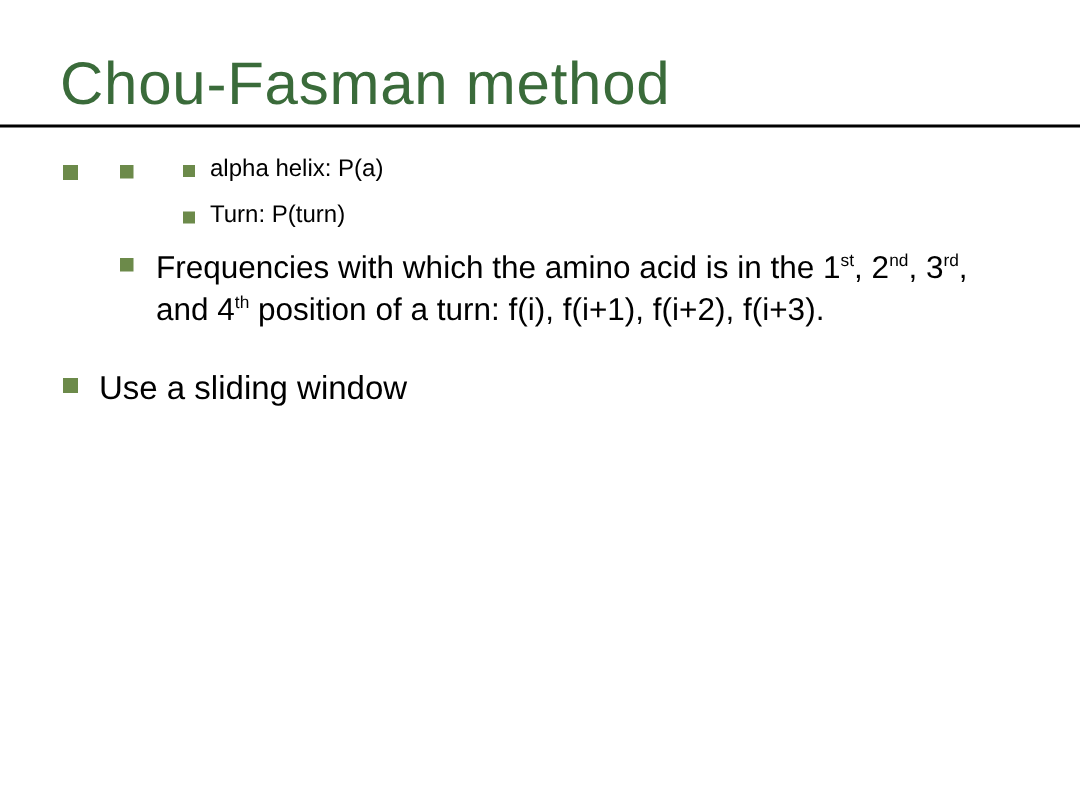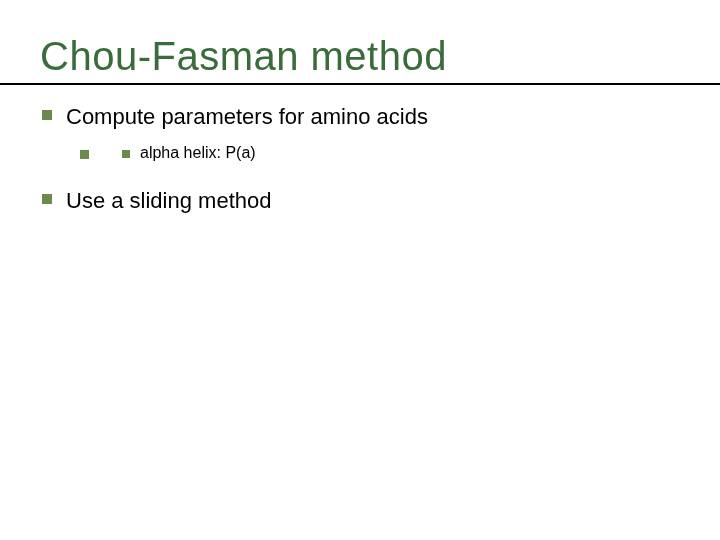--- a/index.html
+++ b/index.html
@@ -106,28 +106,35 @@
 </style>
 </head>
 <body>
 
 <div class="slide">
   <div class="title">Chou-Fasman method</div>
   <hr class="rule">
 
   <ul class="l1">
     <li>
-      <span>Compute parameters for amino acids</span>
       <ul class="l2">
         <li>
           <ul class="l3">
             <li>
               <span>alpha helix: P(a)</span>
             </li>
+            <li>
+              <span>Turn: P(turn)</span>
+            </li>
           </ul>
+        </li>
+        <li>
+          <span class="freq-text">
+            <span>Frequencies with which the amino acid is in the 1</span><sup>st</sup><span>, 2</span><sup>nd</sup><span>, 3</span><sup>rd</sup><span>, and 4</span><sup>th</sup><span> position of a turn: f(i), f(i+1), f(i+2), f(i+3).</span>
+          </span>
         </li>
       </ul>
     </li>
     <li>
-      <span>Use a sliding method</span>
+      <span>Use a sliding window</span>
     </li>
   </ul>
 </div>
 
 </body></html>

